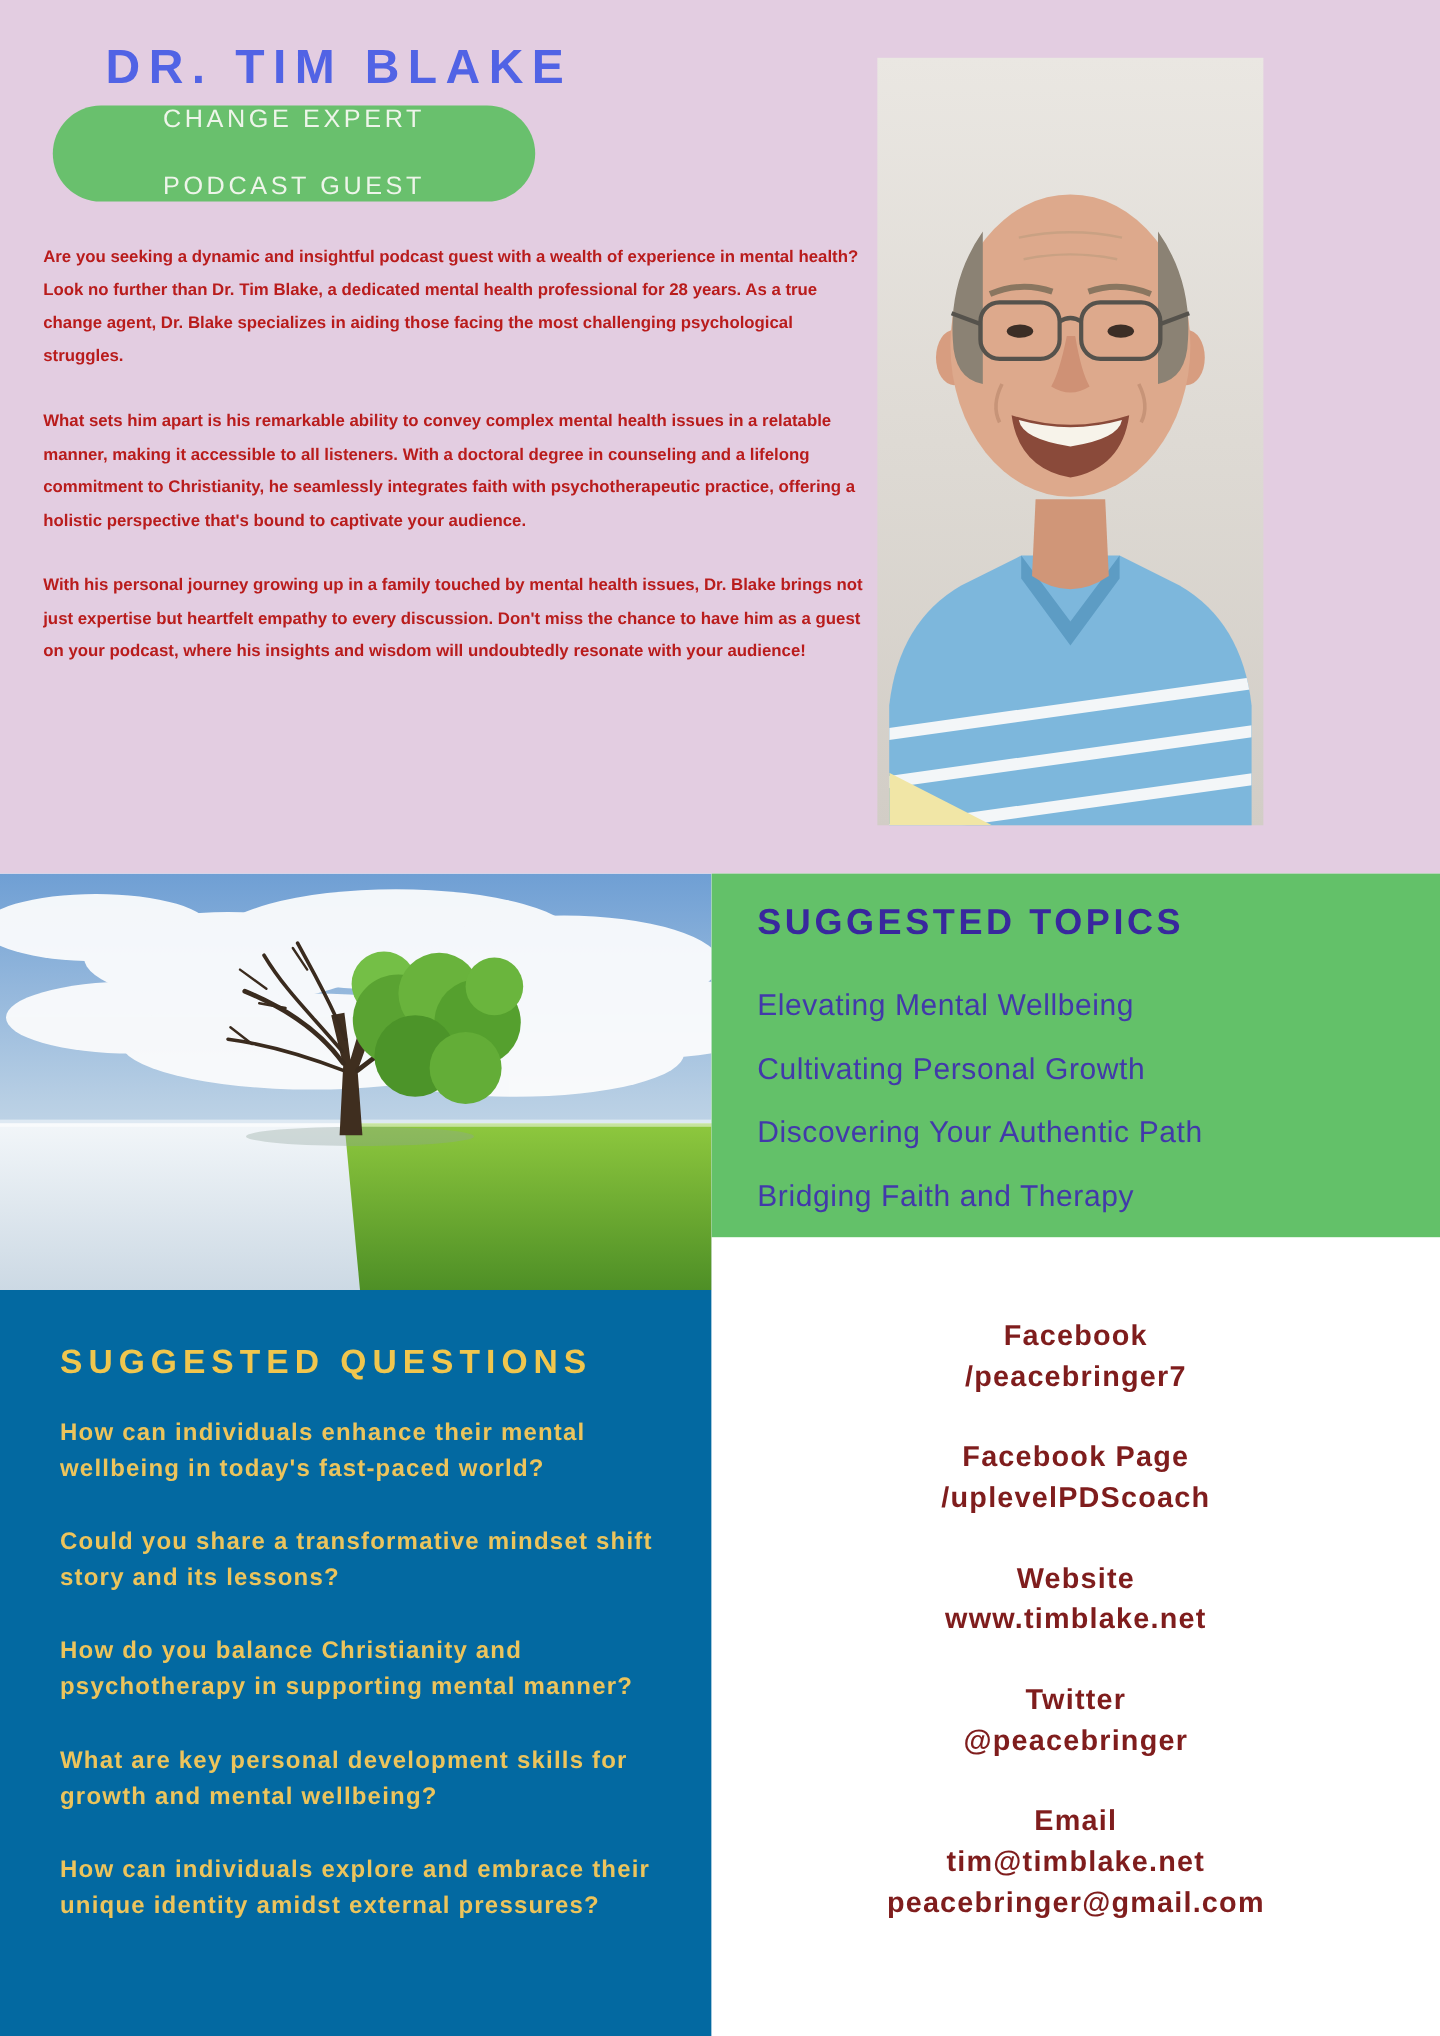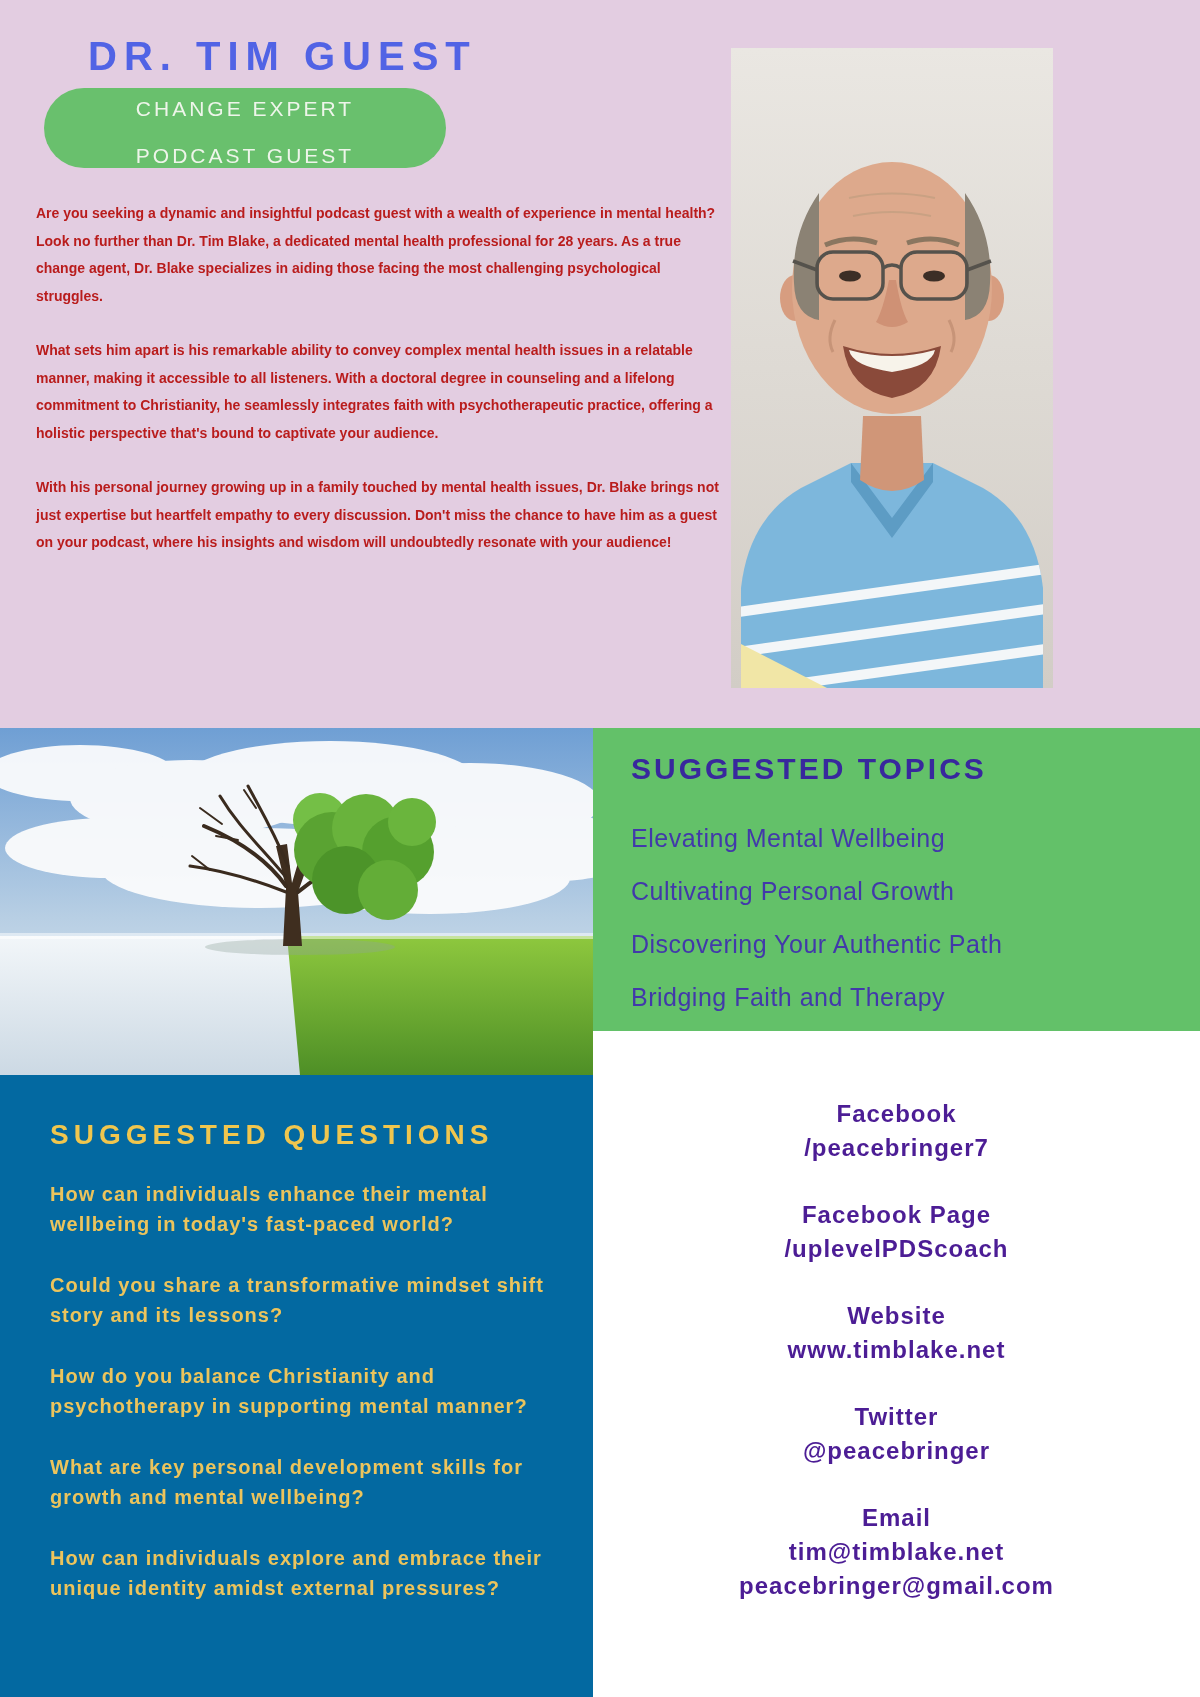--- a/index.html
+++ b/index.html
@@ -10,21 +10,21 @@
   }
   
   .hero { position:absolute; left:0; top:0; width:1200px; height:728px; background:#e3cde1; }
   .hero-name {
     position:absolute; left:88px; top:34px; margin:0;
     font-size:40px; font-weight:700; letter-spacing:7px; color:#5163e5;
   }
   .badge {
     position:absolute; left:44px; top:88px; width:402px; height:80px;
     background:#69c06d; border-radius:40px; color:#eef5ea;
-    display:flex; flex-direction:column; justify-content:flex-end; align-items:center; gap:23px;
+    display:flex; flex-direction:column; justify-content:space-between; align-items:center; gap:7px;
     font-size:21px; font-weight:500; letter-spacing:3px;
   }
   .hero-paragraphs {
     position:absolute; left:36px; top:200px; width:692px;
     color:#b91c1c; font-size:14px; font-weight:700; line-height:27.5px;
   }
   .hero-paragraphs p { margin:0 0 27px 0; }
   .portrait { position:absolute; left:731px; top:48px; width:322px; height:640px; }
   .portrait svg, .tree-image svg { width:100%; height:100%; display:block; }
   
@@ -47,32 +47,32 @@
   }
   .questions-list { position:absolute; left:50px; top:104px; width:495px; }
   .questions-list p {
     margin:0 0 31px 0; font-size:20px; font-weight:600; letter-spacing:1px;
     line-height:30px; color:#ecc45c;
   }
   .contact-panel {
     position:absolute; left:593px; top:1075px; width:607px; height:622px; background:#ffffff;
     box-sizing:border-box; padding-top:22px;
     display:flex; flex-direction:column; align-items:center; gap:33px;
-    text-align:center; color:#4c1d95;
+    text-align:center; color:#7f1d1d;
   }
   .entry-label { font-size:24px; font-weight:700; letter-spacing:1px; line-height:34px; }
   .entry-value { font-size:24px; font-weight:700; letter-spacing:1px; line-height:34px; white-space:pre-line; }
 </style>
 </head>
 <body>
 
 <div class="page">
 
   <section class="hero">
-    <h1 class="hero-name">DR. TIM GUEST</h1>
+    <h1 class="hero-name">DR. TIM BLAKE</h1>
 
     <div class="badge">
       <div>CHANGE EXPERT</div>
       <div>PODCAST GUEST</div>
     </div>
 
     <div class="hero-paragraphs">
 
     <p>Are you seeking a dynamic and insightful podcast guest with a wealth of experience in mental health? Look no further than Dr. Tim Blake, a dedicated mental health professional for 28 years. As a true change agent, Dr. Blake specializes in aiding those facing the most challenging psychological struggles.</p>
         <p>What sets him apart is his remarkable ability to convey complex mental health issues in a relatable manner, making it accessible to all listeners. With a doctoral degree in counseling and a lifelong commitment to Christianity, he seamlessly integrates faith with psychotherapeutic practice, offering a holistic perspective that's bound to captivate your audience.</p>

